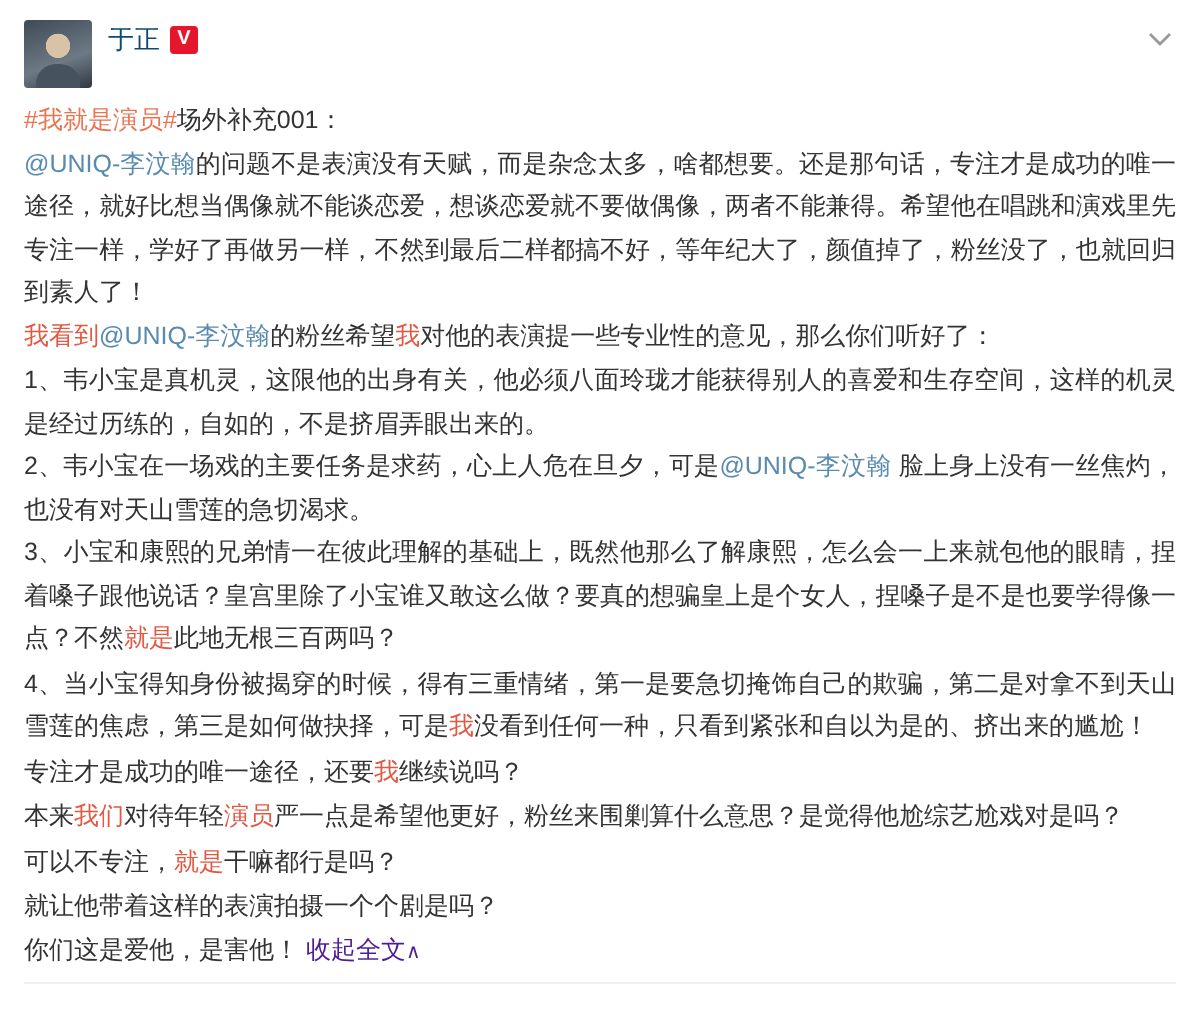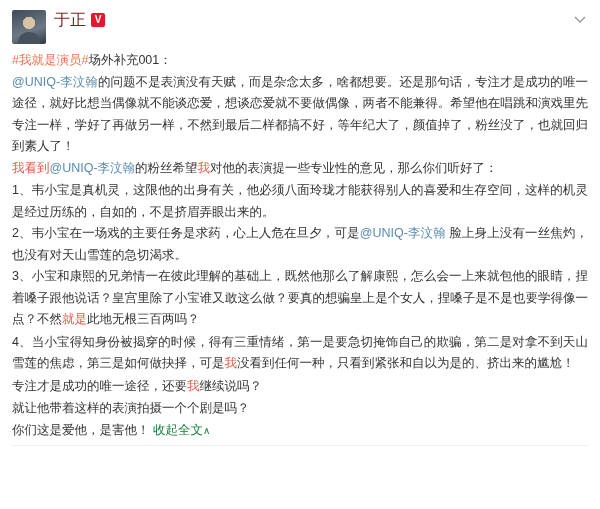--- a/index.html
+++ b/index.html
@@ -50,22 +50,22 @@
     background: #46525d;
   }
   .name-wrap {
     margin-left: 8px;
     display: flex;
     align-items: center;
     height: 18px;
     padding-top: 1px;
   }
   .username {
-    color: #7f1d1d;
-    font-size: 16px;
+    color: #0c4a6e;
+    font-size: 13px;
     line-height: 16px;
   }
   .verified-badge {
     display: inline-flex;
     align-items: center;
     justify-content: center;
     width: 14px;
     height: 14px;
     margin-left: 5px;
     border-radius: 2px;
@@ -105,21 +105,21 @@
     font-family: Liberation Mono, monospace;
   }
   .topic {
     color: #eb7350;
     cursor: pointer;
   }
   .footer-line {
     margin-top: 1px;
   }
   .collapse {
-    color: #15803d;
+    color: #4c1d95;
     cursor: pointer;
     white-space: nowrap;
     margin-top: 21px;
   }
   .arrow-up {
     font-size: 10px;
   }
   .divider {
     height: 1px;
     background: #f0f0f0;
@@ -170,21 +170,27 @@
     </p>
 
     <p>
       <span>4、当小宝得知身份被揭穿的时候，得有三重情绪，第一是要急切掩饰自己的欺骗，第二是对拿不到天山雪莲的焦虑，第三是如何做抉择，可是</span><span class="hl">我</span><span>没看到任何一种，只看到紧张和自以为是的、挤出来的尴尬！</span>
     </p>
 
     <p>
       <span>专注才是成功的唯一途径，还要</span><span class="hl">我</span><span>继续说吗？</span>
     </p>
 
-
+    <p>
+      <span>本来</span><span class="hl">我们</span><span>对待年轻</span><span class="hl">演员</span><span>严一点是希望他更好，粉丝来围剿算什么意思？是觉得他尬综艺尬戏对是吗？</span>
+    </p>
+
+    <p>
+      <span>可以不专注，</span><span class="hl">就是</span><span>干嘛都行是吗？</span>
+    </p>
 
     <p>就让他带着这样的表演拍摄一个个剧是吗？</p>
 
     <p class="footer-line">
       <span>你们这是爱他，是害他！</span>
       <span class="collapse"><span>收起全文</span><span class="arrow-up">∧</span></span>
     </p>
 
   </div>
 

